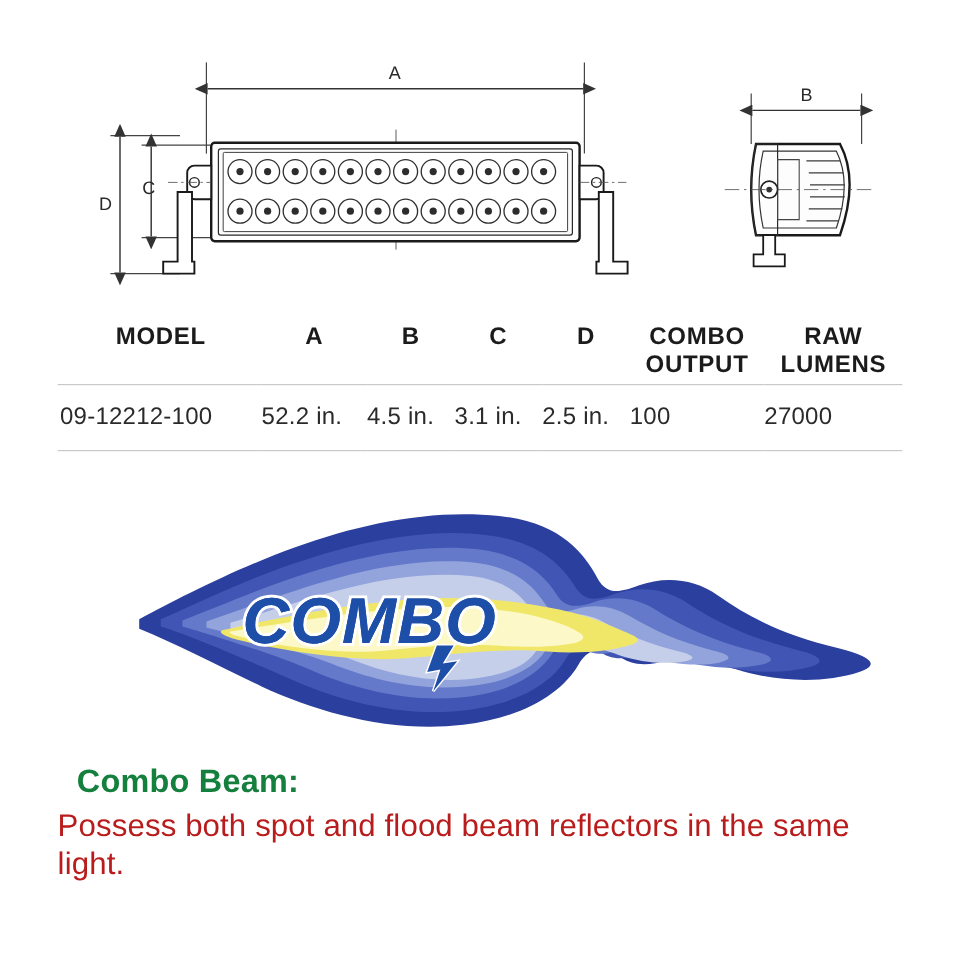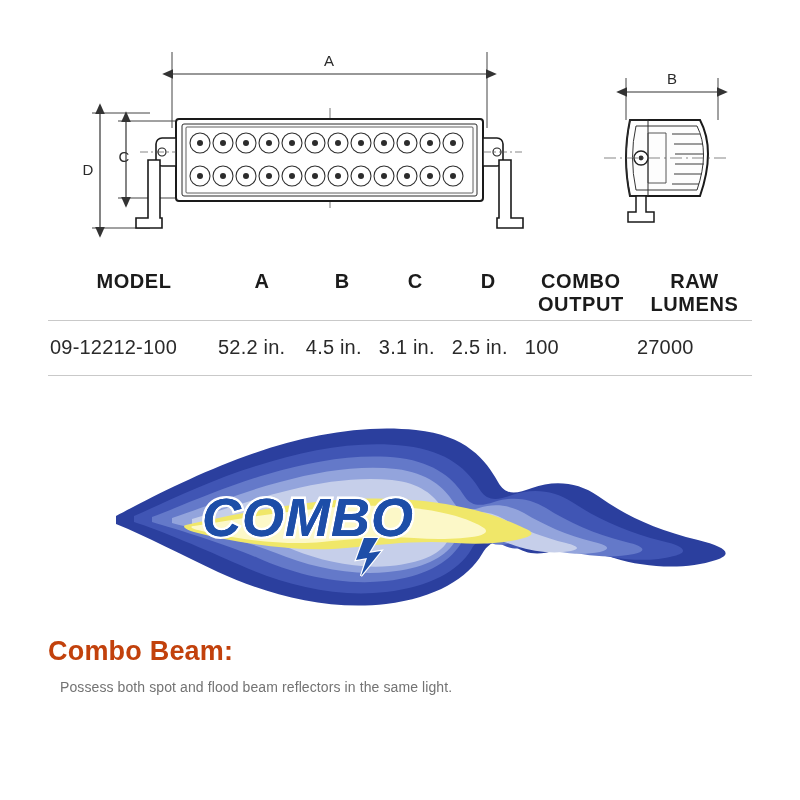--- a/index.html
+++ b/index.html
@@ -71,30 +71,30 @@
     width: 660px; height: 220px;
   }
 
   
   .caption {
     position: absolute;
     left: 48px; top: 636px;
     width: 720px;
   }
   .caption h2 {
-    margin: 0 0 6px 0;
+    margin: 0 0 6px 16px;
     font-size: 27px;
     font-weight: bold;
-    color: #c2410c;
+    color: #15803d;
     letter-spacing: 0.2px;
   }
   .caption p {
-    margin: 12px;
-    font-size: 14px;
-    color: #737373;
+    margin: 0;
+    font-size: 26px;
+    color: #b91c1c;
     letter-spacing: 0.1px;
   }
 
   .dim-label {
     font-family: "Liberation Sans", sans-serif;
     font-size: 15px;
     fill: #2a2a2a;
   }
 </style>
 </head>

